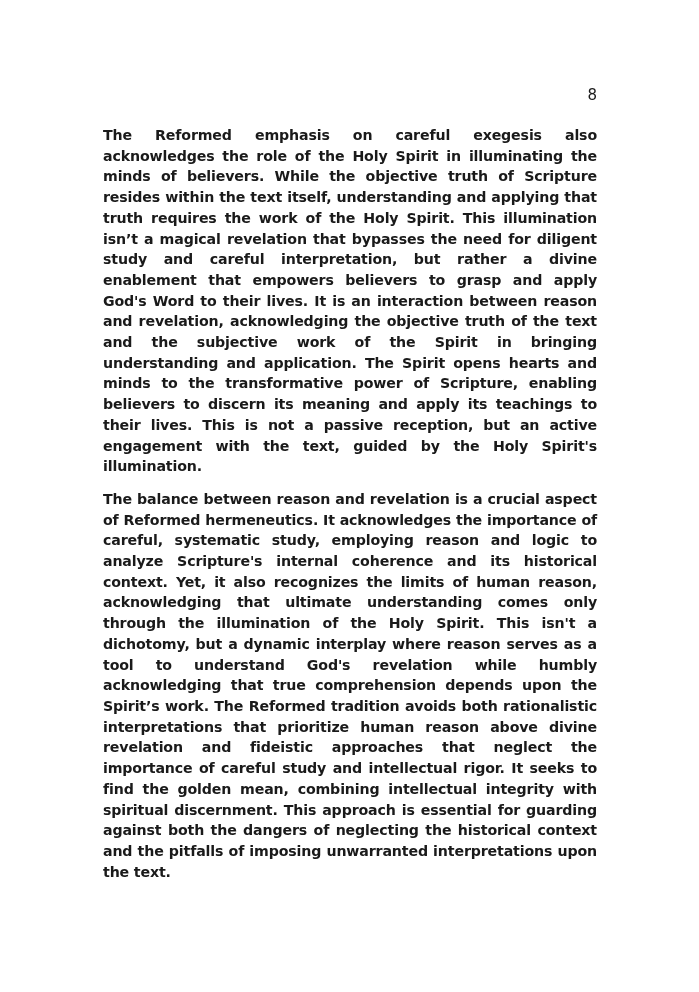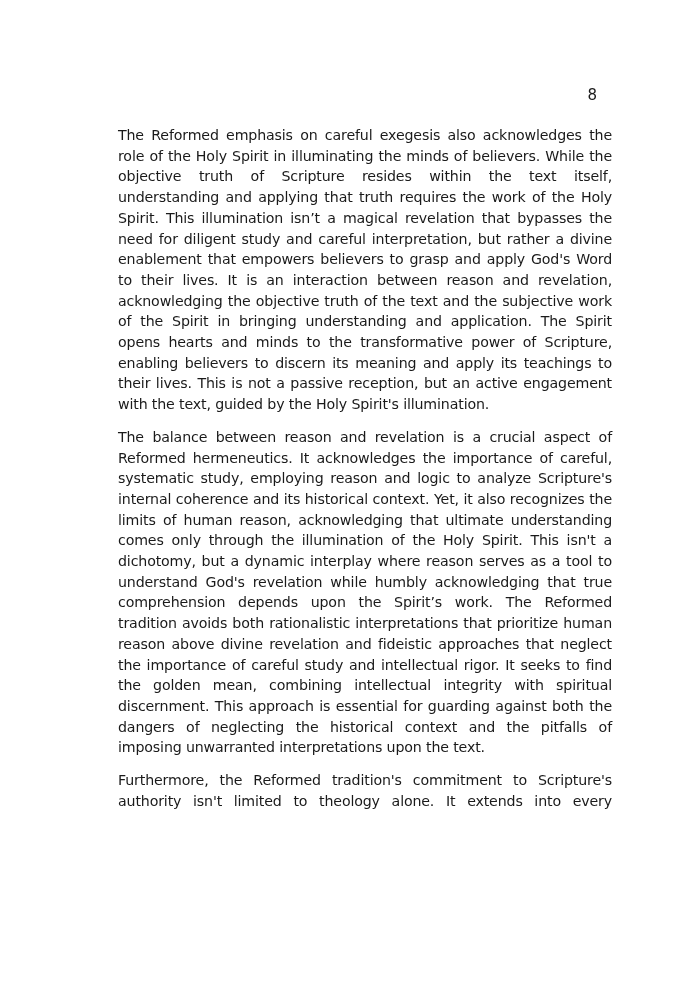--- a/index.html
+++ b/index.html
@@ -26,37 +26,37 @@
     .page-number {
       position: absolute;
       top: 85px;
       right: 102px;
       font-size: 15px;
       line-height: 20px;
       color: #1a1a1a;
     }
     .body-text {
       position: absolute;
-      left: 118px;
+      left: 103px;
       top: 125px;
       width: 494px;
+      font-weight: bold;
     }
     .para {
       margin: 0 0 12px 0;
       font-size: 14.2px;
       line-height: 20.7px;
       text-align: justify;
       letter-spacing: -0.15px;
       word-spacing: 0px;
       hyphens: none;
     }
   </style>
 </head>
 <body>
 
 <div class="page">
   <div class="page-number">8</div>
   <div class="body-text">
     <p class="para">The Reformed emphasis on careful exegesis also acknowledges the role of the Holy Spirit in illuminating the minds of believers. While the objective truth of Scripture resides within the text itself, understanding and applying that truth requires the work of the Holy Spirit. This illumination isn’t a magical revelation that bypasses the need for diligent study and careful interpretation, but rather a divine enablement that empowers believers to grasp and apply God's Word to their lives. It is an interaction between reason and revelation, acknowledging the objective truth of the text and the subjective work of the Spirit in bringing understanding and application. The Spirit opens hearts and minds to the transformative power of Scripture, enabling believers to discern its meaning and apply its teachings to their lives. This is not a passive reception, but an active engagement with the text, guided by the Holy Spirit's illumination.</p>
     <p class="para">The balance between reason and revelation is a crucial aspect of Reformed hermeneutics. It acknowledges the importance of careful, systematic study, employing reason and logic to analyze Scripture's internal coherence and its historical context. Yet, it also recognizes the limits of human reason, acknowledging that ultimate understanding comes only through the illumination of the Holy Spirit. This isn't a dichotomy, but a dynamic interplay where reason serves as a tool to understand God's revelation while humbly acknowledging that true comprehension depends upon the Spirit’s work. The Reformed tradition avoids both rationalistic interpretations that prioritize human reason above divine revelation and fideistic approaches that neglect the importance of careful study and intellectual rigor. It seeks to find the golden mean, combining intellectual integrity with spiritual discernment. This approach is essential for guarding against both the dangers of neglecting the historical context and the pitfalls of imposing unwarranted interpretations upon the text.</p>
-    <p class="para" style="text-align-last: justify;">Furthermore, the Reformed tradition's commitment to Scripture's authority isn't limited to theology alone. It extends into every</p>
   </div>
 </div>
 
 </body></html>

